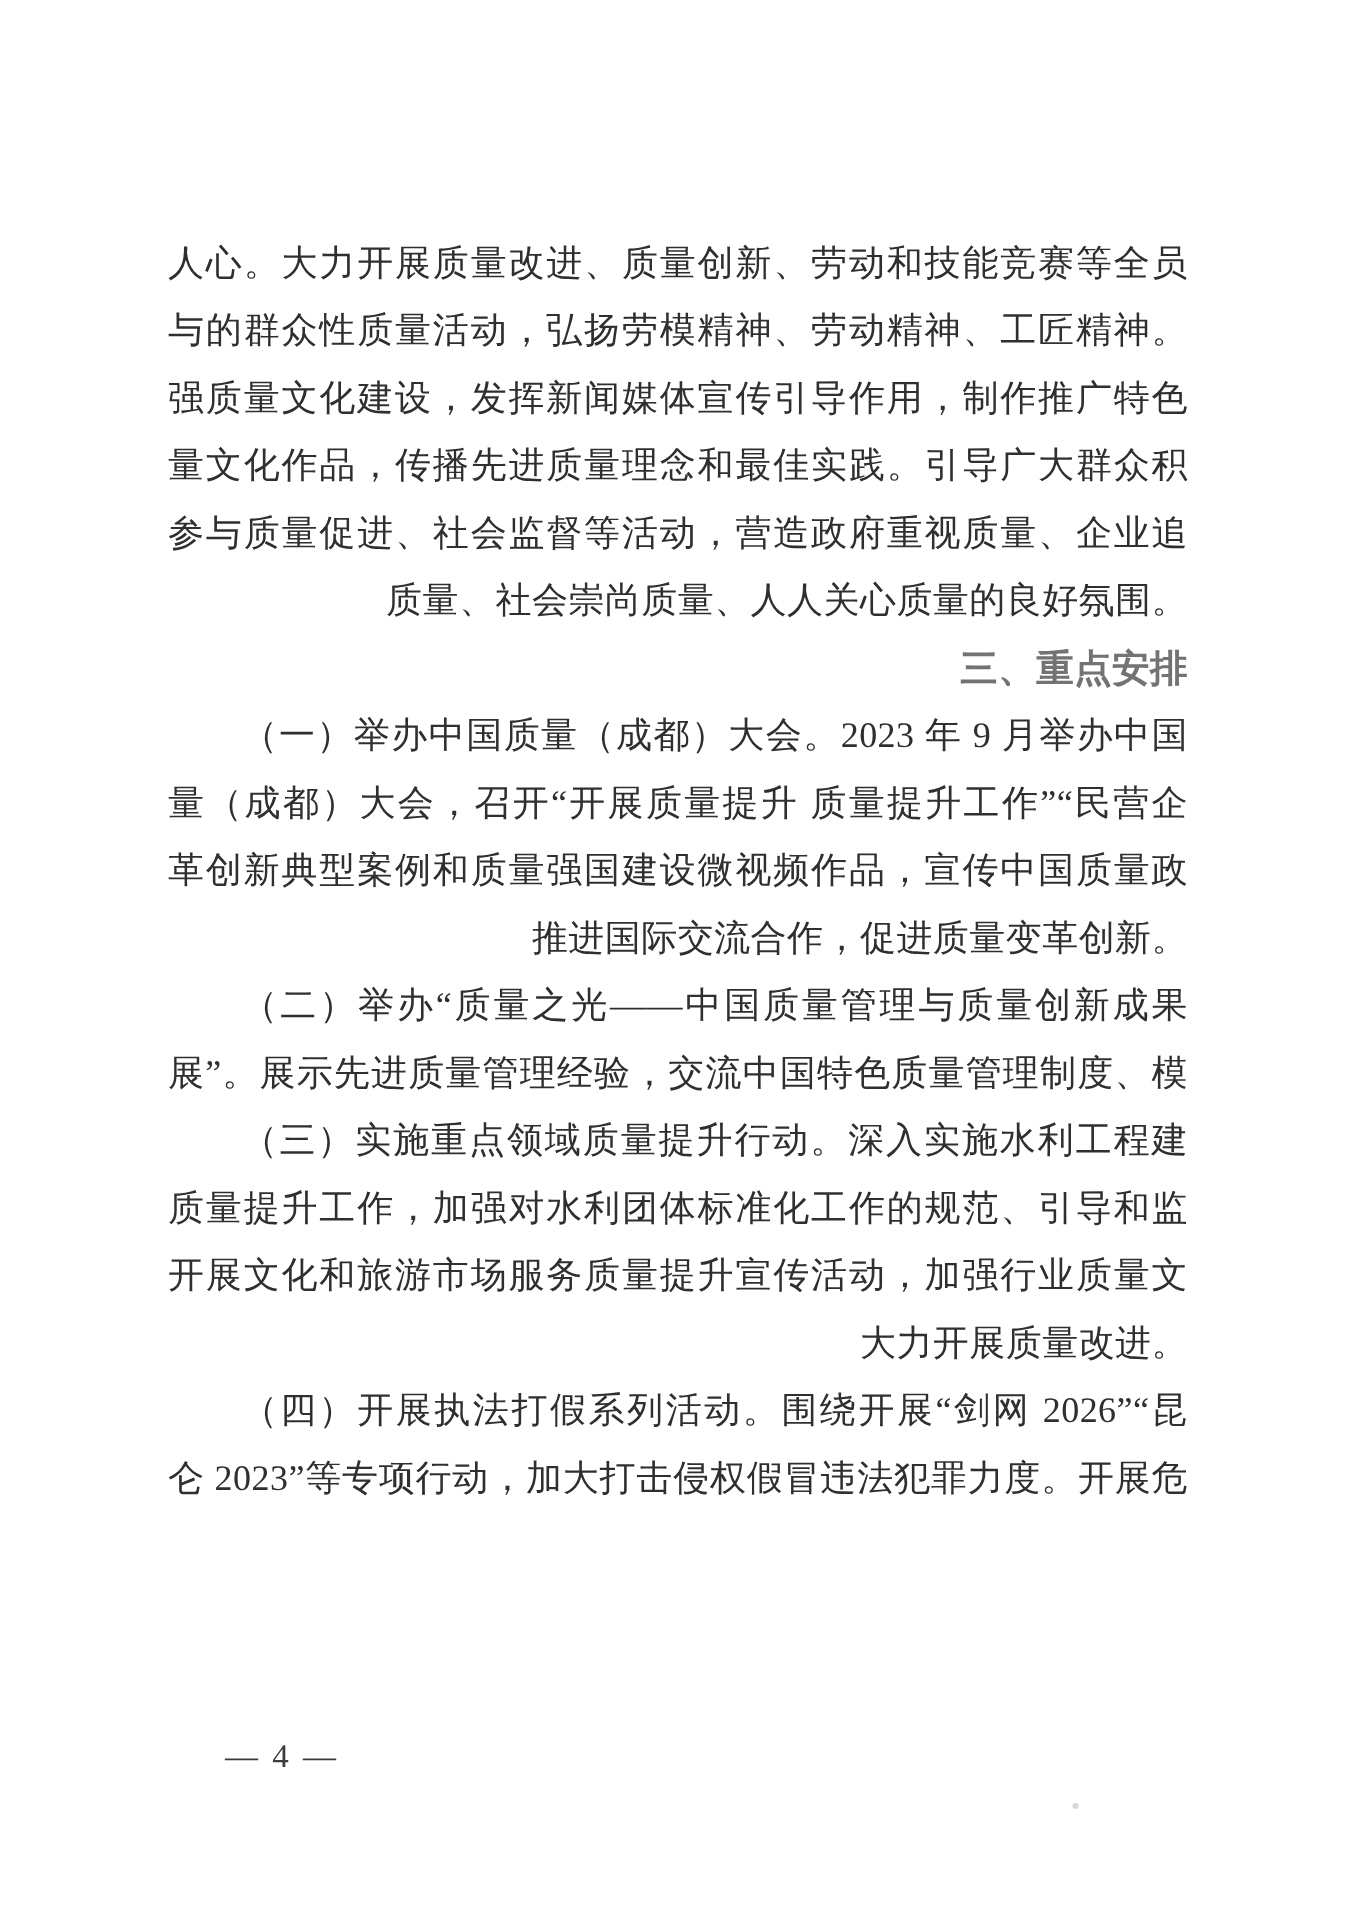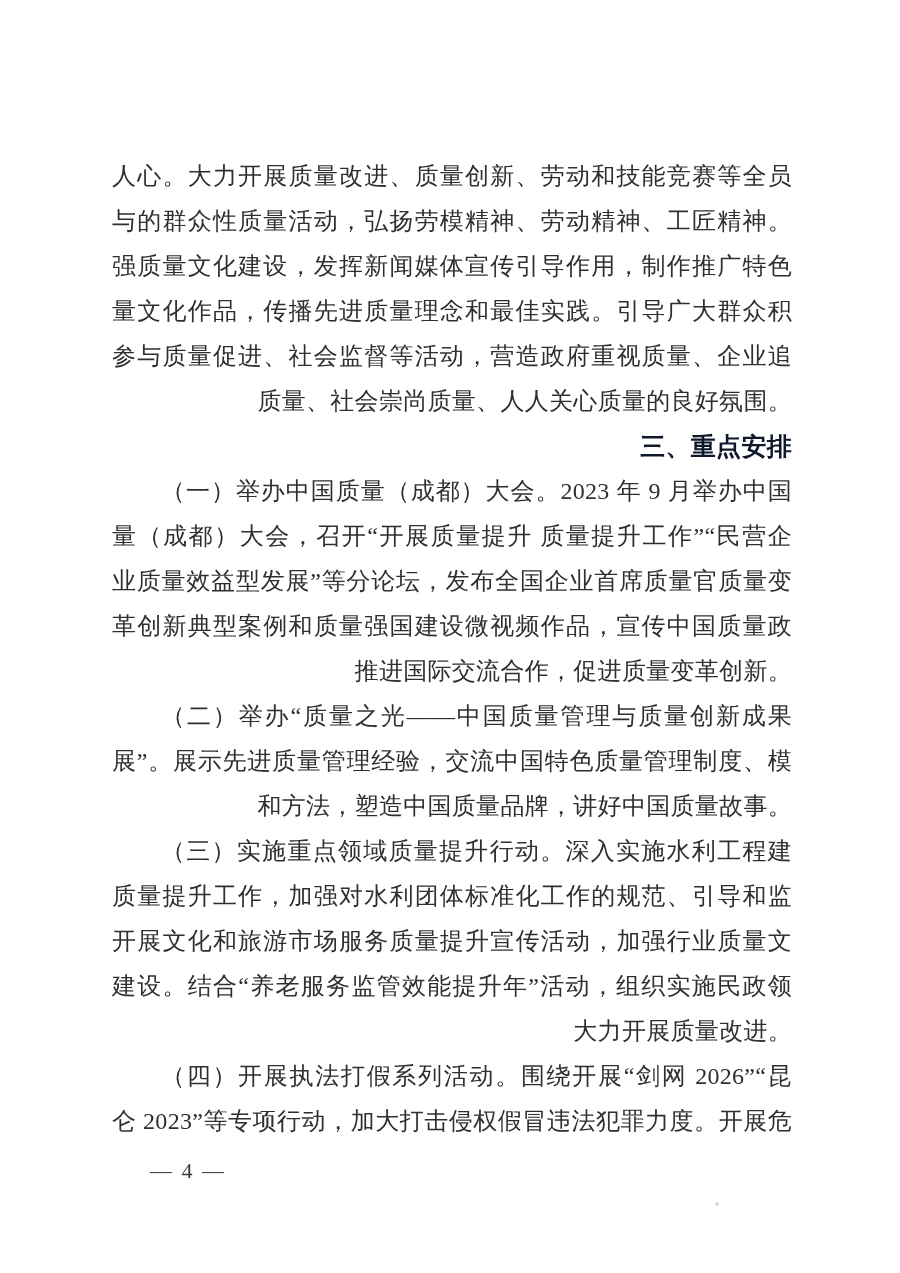--- a/index.html
+++ b/index.html
@@ -40,21 +40,21 @@
     text-align: justify;
     text-align-last: justify;
   }
   .line.indent {
     padding-left: 49px;
   }
   .line.heading {
     font-family: "Liberation Sans", "DejaVu Sans", sans-serif;
     font-weight: 700;
     font-size: 25px;
-    color: #0f172a;
+    color: #737373;
   }
   .page-number {
     position: absolute;
     left: 150px;
     top: 1156px;
     height: 30px;
     line-height: 30px;
     font-size: 22px;
     color: #3c3c3c;
     letter-spacing: 2px;
@@ -78,29 +78,26 @@
   <div class="text-block" id="text-block">
       <div class="line fill">人心。大力开展质量改进、质量创新、劳动和技能竞赛等全员参</div>
       <div class="line fill">与的群众性质量活动，弘扬劳模精神、劳动精神、工匠精神。加</div>
       <div class="line fill">强质量文化建设，发挥新闻媒体宣传引导作用，制作推广特色质</div>
       <div class="line fill">量文化作品，传播先进质量理念和最佳实践。引导广大群众积极</div>
       <div class="line fill">参与质量促进、社会监督等活动，营造政府重视质量、企业追求</div>
       <div class="line">质量、社会崇尚质量、人人关心质量的良好氛围。</div>
       <div class="line heading indent">三、重点安排</div>
       <div class="line indent fill">（一）举办中国质量（成都）大会。2023 年 9 月举办中国质</div>
       <div class="line fill">量（成都）大会，召开“开展质量提升 质量提升工作”“民营企</div>
-      <div class="line fill">业质量效益型发展”等分论坛，发布全国企业首席质量官质量变</div>
       <div class="line fill">革创新典型案例和质量强国建设微视频作品，宣传中国质量政策，</div>
       <div class="line">推进国际交流合作，促进质量变革创新。</div>
       <div class="line indent fill">（二）举办“质量之光——中国质量管理与质量创新成果</div>
       <div class="line fill">展”。展示先进质量管理经验，交流中国特色质量管理制度、模式</div>
-      <div class="line">和方法，塑造中国质量品牌，讲好中国质量故事。</div>
       <div class="line indent fill">（三）实施重点领域质量提升行动。深入实施水利工程建设</div>
       <div class="line fill">质量提升工作，加强对水利团体标准化工作的规范、引导和监督。</div>
       <div class="line fill">开展文化和旅游市场服务质量提升宣传活动，加强行业质量文化</div>
-      <div class="line fill">建设。结合“养老服务监管效能提升年”活动，组织实施民政领</div>
       <div class="line">大力开展质量改进。</div>
       <div class="line indent fill">（四）开展执法打假系列活动。围绕开展“剑网 2026”“昆</div>
       <div class="line fill">仑 2023”等专项行动，加大打击侵权假冒违法犯罪力度。开展危</div>
     </div>
   <div class="page-number">— 4 —</div>
   <div class="scan-dot"></div>
 </div>
 
 </body></html>

